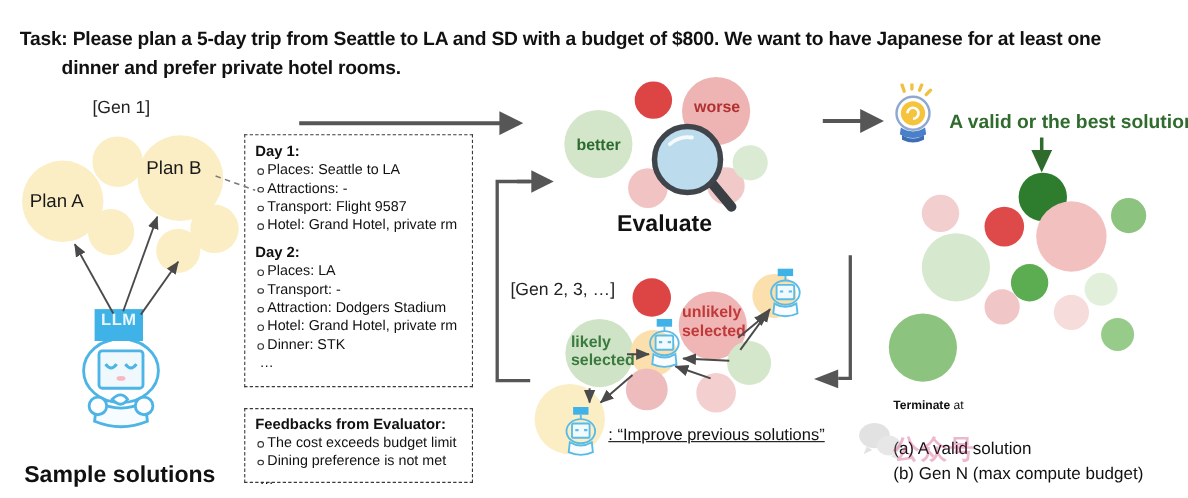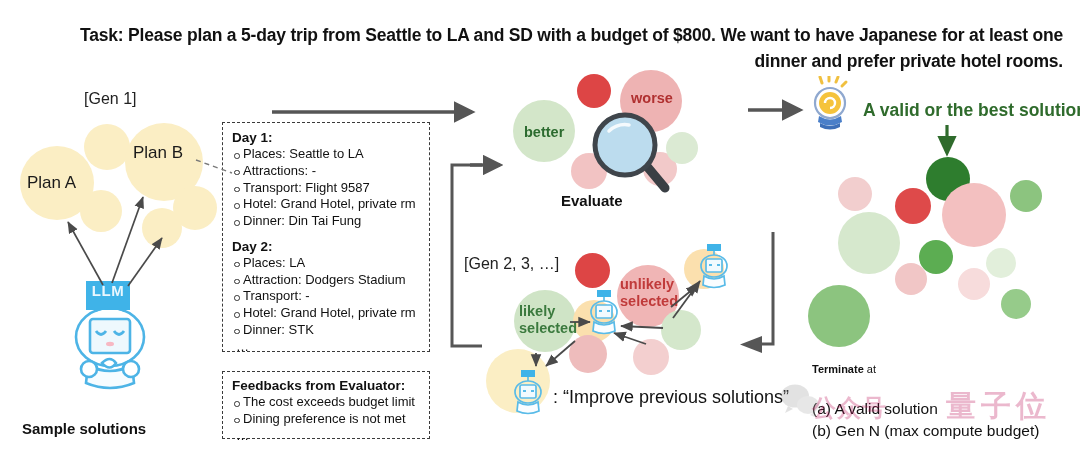--- a/index.html
+++ b/index.html
@@ -8,32 +8,32 @@
     font-family:"Liberation Sans", sans-serif;
     color:#111111;
   }
   .stage{position:absolute;left:0;top:0;width:1080px;height:453px;}
   .abs{position:absolute;}
 
   
   #task-statement{
     left:18px;top:22px;width:1045px;
     font-size:17.5px;font-weight:bold;line-height:1.5;
-    letter-spacing:-0.2px;color:#111;text-align:right;
+    letter-spacing:-0.2px;color:#111;
   }
   #task-statement .l2{display:block;padding-left:38px;}
 
   
   .bubble{position:absolute;border-radius:50%;}
 
   
   .lbl{position:absolute;white-space:nowrap;}
   .gen-label{font-size:16px;color:#222;}
   .plan-label{font-size:17px;color:#1a1a1a;}
-  .caption-bold{font-size:15px;font-weight:bold;color:#111;}
+  .caption-bold{font-size:21px;font-weight:bold;color:#111;}
   .tiny-bold{font-size:14.5px;font-weight:bold;}
 
   
   .panel{
     position:absolute;border:1.8px dashed #3a3a3a;background:#fff;
     box-sizing:border-box;padding:7px 9px 6px 9px;
   }
   .panel h4{margin:0 0 1px 0;font-size:13.5px;font-weight:bold;color:#111;}
   .panel ul{list-style:none;margin:0;padding:0;}
   .panel li{
@@ -100,28 +100,27 @@
   </div>
   <div class="lbl caption-bold" style="left:22px;top:420px;">Sample solutions</div>
 
   <div class="panel" style="left:222px;top:122px;width:208px;height:230px;">
     <h4>Day 1:</h4>
     <ul>
       <li>Places: Seattle to LA</li>
       <li>Attractions: -</li>
       <li>Transport: Flight 9587</li>
       <li>Hotel: Grand Hotel, private rm</li>
-      <li>Dinner: Din Tai Fung</li>
     </ul>
     <div class="gap"></div>
     <h4>Day 2:</h4>
     <ul>
       <li>Places: LA</li>
+      <li>Transport: -</li>
       <li>Attraction: Dodgers Stadium</li>
-      <li>Transport: -</li>
       <li>Hotel: Grand Hotel, private rm</li>
       <li>Dinner: STK</li>
     </ul>
     <div class="ellipsis">…</div>
   </div>
 
   <div class="panel" style="left:222px;top:371px;width:208px;height:68px;padding-top:6px;">
     <h4>Feedbacks from Evaluator:</h4>
     <ul>
       <li>The cost exceeds budget limit</li>
@@ -195,21 +194,21 @@
     <g fill="none" stroke="#59bbe8" stroke-width="1.7">
       <line x1="20" y1="7" x2="20" y2="11"></line>
       <ellipse cx="20" cy="22" rx="13" ry="11"></ellipse>
       <rect x="12" y="15" width="16" height="13" rx="1.5" fill="#f1fafe"></rect>
       <line x1="15" y1="21" x2="18" y2="21" stroke-width="2"></line>
       <line x1="23" y1="21" x2="26" y2="21" stroke-width="2"></line>
       <path d="M10 32 q10 6 20 0 l1 9 q-11 5 -22 0 Z" fill="#fafdff"></path>
     </g>
   </svg>
 
-  <div class="lbl" style="left:553px;top:387px;font-size:18px;color:#111;">: “Improve previous solutions”</div>
+  <div class="lbl" style="left:553px;top:387px;font-size:15px;color:#111;text-decoration:underline;">: “Improve previous solutions”</div>
 
 
   <svg class="abs" style="left:806px;top:76px;" width="52" height="56" viewBox="0 0 52 56">
     <g stroke="#f0c040" stroke-width="3" stroke-linecap="round">
       <line x1="16" y1="7" x2="14" y2="1"></line>
       <line x1="23" y1="5" x2="23" y2="0"></line>
       <line x1="30" y1="6" x2="32" y2="1"></line>
       <line x1="36" y1="10" x2="40" y2="6"></line>
     </g>
     <circle cx="24" cy="27" r="15" fill="#fff" stroke="#8fa8cf" stroke-width="2.2"></circle>
@@ -287,15 +286,14 @@
     <line x1="947" y1="125" x2="947" y2="152" stroke="#2f6b2c" stroke-width="3.2" marker-end="url(#ah-green)"></line>
   </svg>
 
   <svg class="abs" style="left:780px;top:383px;opacity:.28;" width="40" height="34" viewBox="0 0 40 34">
     <ellipse cx="15" cy="13" rx="14" ry="11.5" fill="#9b9b9b"></ellipse>
     <path d="M8 23 l-3 7 l8 -4 Z" fill="#9b9b9b"></path>
     <ellipse cx="28" cy="22" rx="11" ry="9" fill="#adadad"></ellipse>
     <path d="M34 29 l3 6 l-7 -3 Z" fill="#adadad"></path>
   </svg>
   <div class="wm" style="left:812px;top:392px;font-size:24px;letter-spacing:1px;">公众号</div>
-  <div class="wm" style="left:946px;top:386px;font-size:30px;letter-spacing:5px;">量子位</div>
 
 </div>
 
 </body></html>

